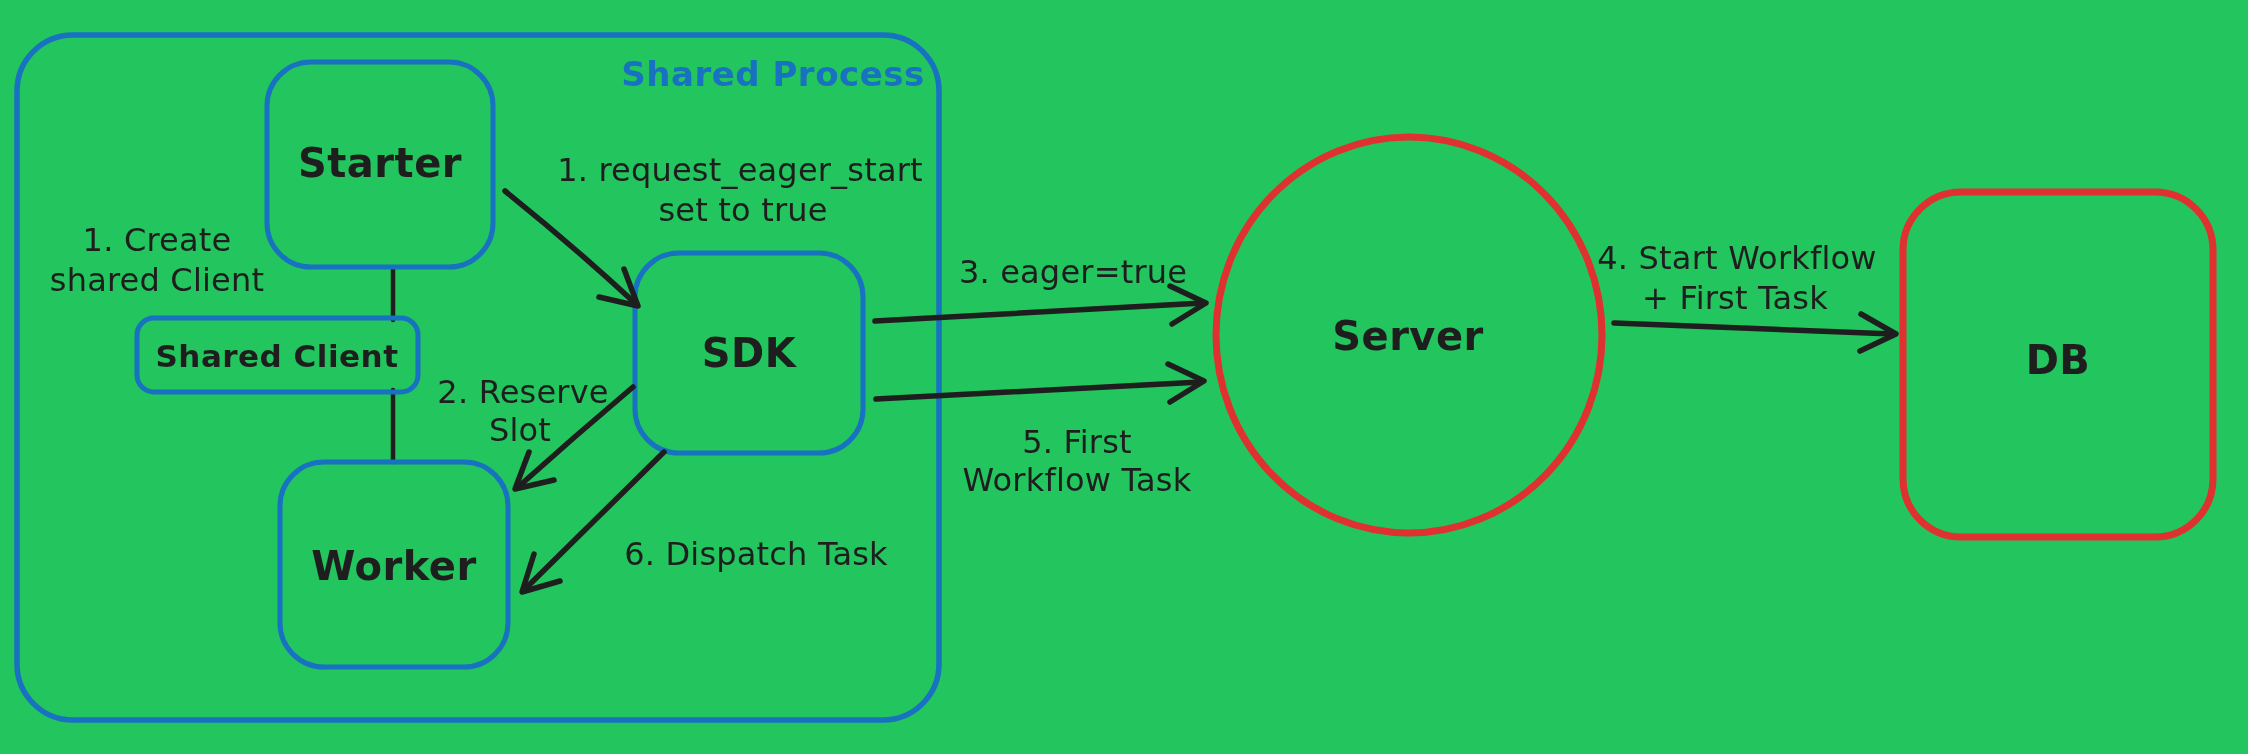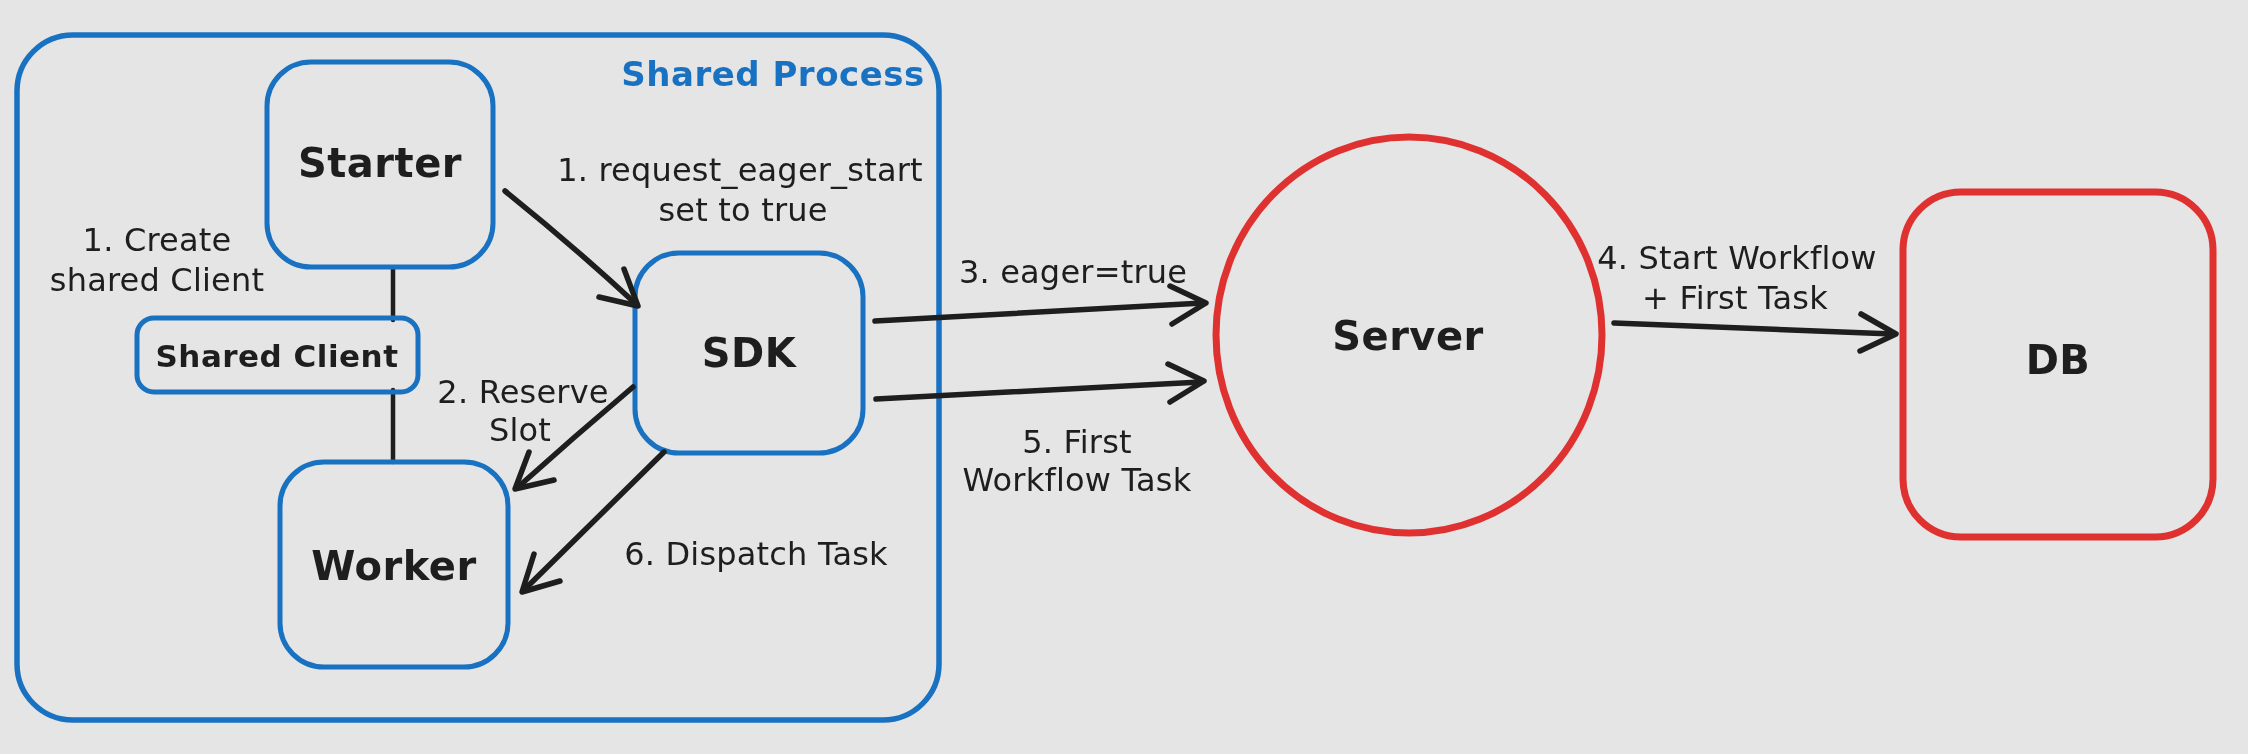--- a/index.html
+++ b/index.html
@@ -7,21 +7,21 @@
     padding: 0;
     background: #ffffff;
     width: 2248px;
     height: 754px;
     overflow: hidden;
   }
   .stage {
     position: relative;
     width: 2248px;
     height: 754px;
-    background: #e5e5e5;
+    background: #22c55e;
   }
   svg { display: block; }
   text {
     font-family: "DejaVu Sans", "Liberation Sans", sans-serif;
     user-select: none;
   }
   .node-label {
     font-size: 40px;
     font-weight: 600;
     text-anchor: middle;

